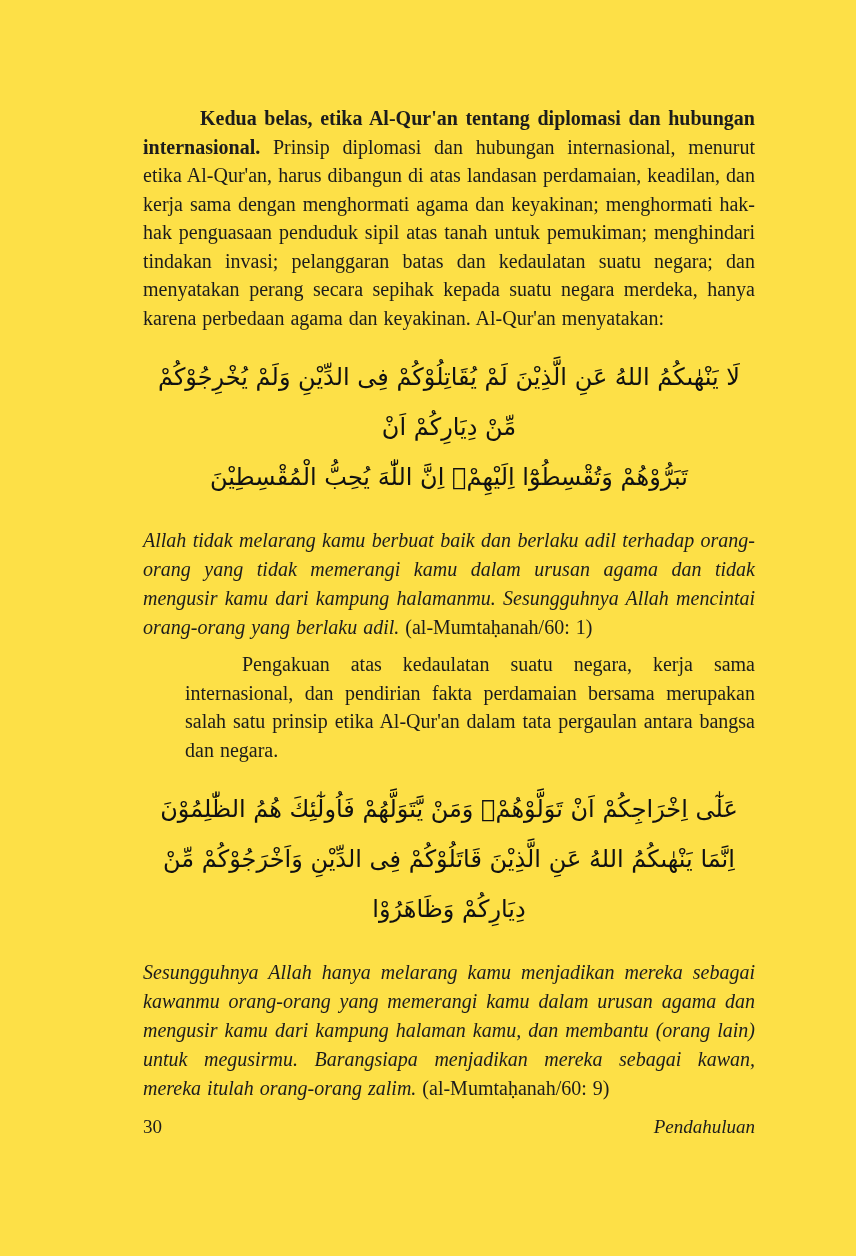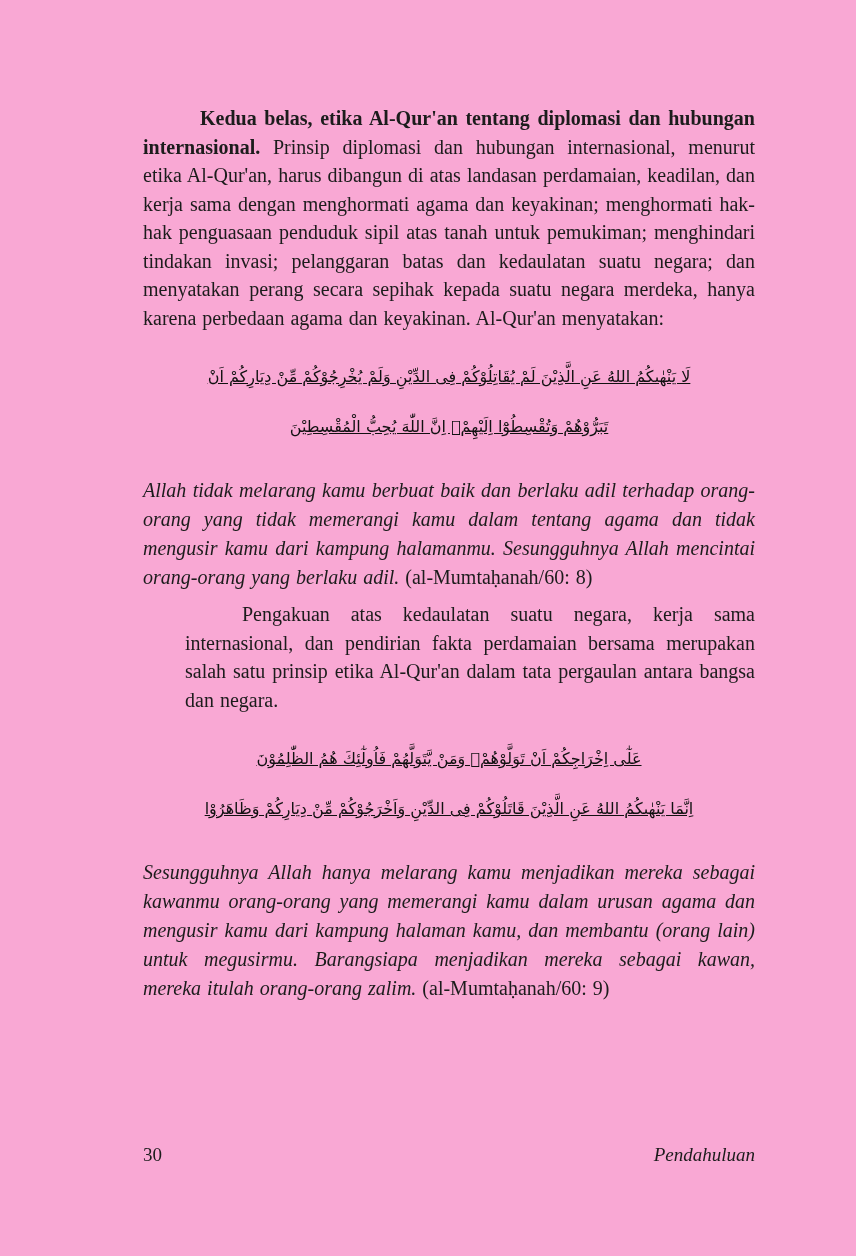--- a/index.html
+++ b/index.html
@@ -14,44 +14,43 @@
     font-family: "Liberation Serif", serif;
     color: #1c1c1c;
     overflow: hidden;
   }
   .page {
     position: absolute;
     top: 0;
     left: 0;
     width: 856px;
     height: 1256px;
-    background: #f9a8d4;
+    background: #fde047;
     box-sizing: border-box;
     padding: 104px 101px 0 143px;
   }
   .para {
     margin: 0;
     font-size: 20px;
     line-height: 28.5px;
     text-align: justify;
     text-indent: 57px;
     word-spacing: 1px;
   }
   .para .lead-bold {
     font-weight: bold;
   }
   .arabic {
     direction: rtl;
     font-family: "DejaVu Sans", sans-serif;
-    font-size: 16px;
+    font-size: 24px;
     line-height: 50px;
     text-align: center;
     margin: 20px 0 24px 0;
     color: #111111;
-    text-decoration: underline;
   }
   .arabic .ar-line {
     display: block;
   }
   .translation {
     margin: 0 0 6px 0;
     font-size: 20px;
     line-height: 29px;
     text-align: justify;
     word-spacing: 1px;
@@ -61,21 +60,21 @@
   }
   .translation .citation {
     font-style: normal;
   }
   .body-para-2 {
     margin-top: 8px;
     margin-left: 42px;
   }
   .footer {
     position: absolute;
-    top: 1144px;
+    top: 1116px;
     left: 143px;
     right: 101px;
     display: flex;
     justify-content: space-between;
     align-items: center;
     font-size: 19px;
   }
   .footer .page-number {
     font-style: normal;
   }
@@ -93,22 +92,22 @@
     <span class="lead-bold">Kedua belas, etika Al-Qur'an tentang diplomasi dan hubungan internasional.</span>
     <span class="lead-rest">Prinsip diplomasi dan hubungan internasional, menurut etika Al-Qur'an, harus dibangun di atas landasan perdamaian, keadilan, dan kerja sama dengan menghormati agama dan keyakinan; menghormati hak-hak penguasaan penduduk sipil atas tanah untuk pemukiman; menghindari tindakan invasi; pelanggaran batas dan kedaulatan suatu negara;  dan menyatakan perang secara sepihak kepada suatu negara merdeka, hanya karena perbedaan agama dan keyakinan.  Al-Qur'an menyatakan:</span>
   </p>
 
   <div class="arabic">
     <span class="ar-line">لَا يَنْهٰىكُمُ اللهُ عَنِ الَّذِيْنَ لَمْ يُقَاتِلُوْكُمْ فِى الدِّيْنِ  وَلَمْ يُخْرِجُوْكُمْ مِّنْ دِيَارِكُمْ اَنْ</span>
     <span class="ar-line">تَبَرُّوْهُمْ وَتُقْسِطُوْٓا اِلَيْهِمْۗ اِنَّ اللّٰهَ يُحِبُّ الْمُقْسِطِيْنَ</span>
   </div>
 
   <p class="translation">
-    <span class="trans-italic">Allah tidak melarang kamu berbuat baik dan berlaku adil terhadap orang-orang yang tidak memerangi kamu dalam tentang agama dan tidak mengusir kamu dari kampung halamanmu. Sesungguhnya Allah mencintai orang-orang yang berlaku adil.</span>
-    <span class="citation">(al-Mumtaḥanah/60: 8)</span>
+    <span class="trans-italic">Allah tidak melarang kamu berbuat baik dan berlaku adil terhadap orang-orang yang tidak memerangi kamu dalam urusan agama dan tidak mengusir kamu dari kampung halamanmu. Sesungguhnya Allah mencintai orang-orang yang berlaku adil.</span>
+    <span class="citation">(al-Mumtaḥanah/60: 1)</span>
   </p>
 
   <p class="para body-para-2">
     <span>Pengakuan atas kedaulatan suatu negara, kerja sama internasional, dan pendirian fakta perdamaian bersama merupakan salah satu prinsip etika Al-Qur'an dalam tata pergaulan antara bangsa dan negara.</span>
   </p>
 
   <div class="arabic">
     <span class="ar-line">عَلٰٓى اِخْرَاجِكُمْ اَنْ تَوَلَّوْهُمْۚ وَمَنْ يَّتَوَلَّهُمْ فَاُولٰٓئِكَ هُمُ الظّٰلِمُوْنَ</span>
     <span class="ar-line">اِنَّمَا يَنْهٰىكُمُ اللهُ عَنِ الَّذِيْنَ قَاتَلُوْكُمْ فِى الدِّيْنِ وَاَخْرَجُوْكُمْ مِّنْ دِيَارِكُمْ وَظَاهَرُوْا</span>
   </div>

